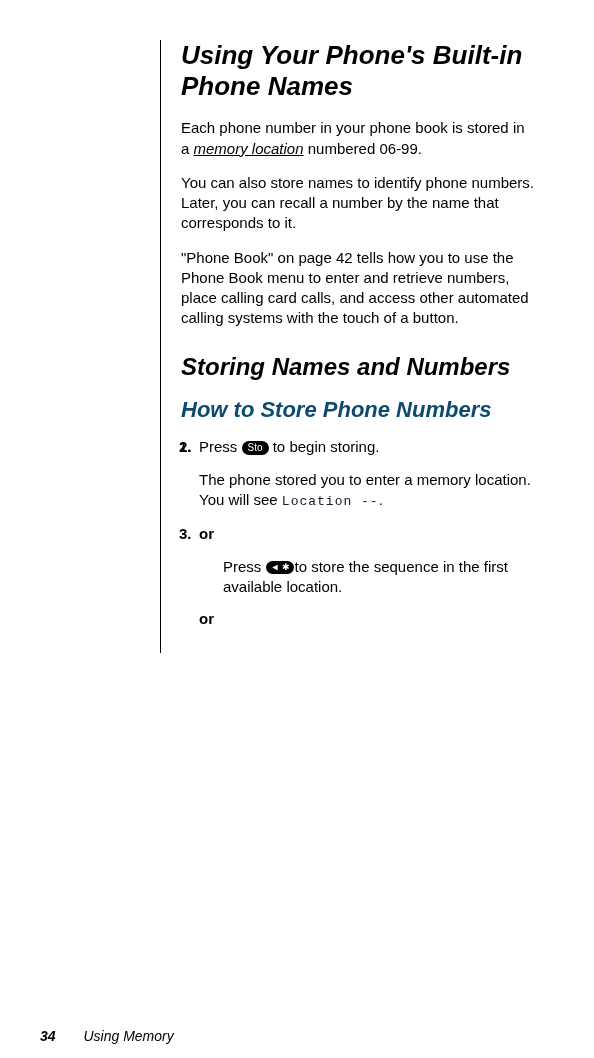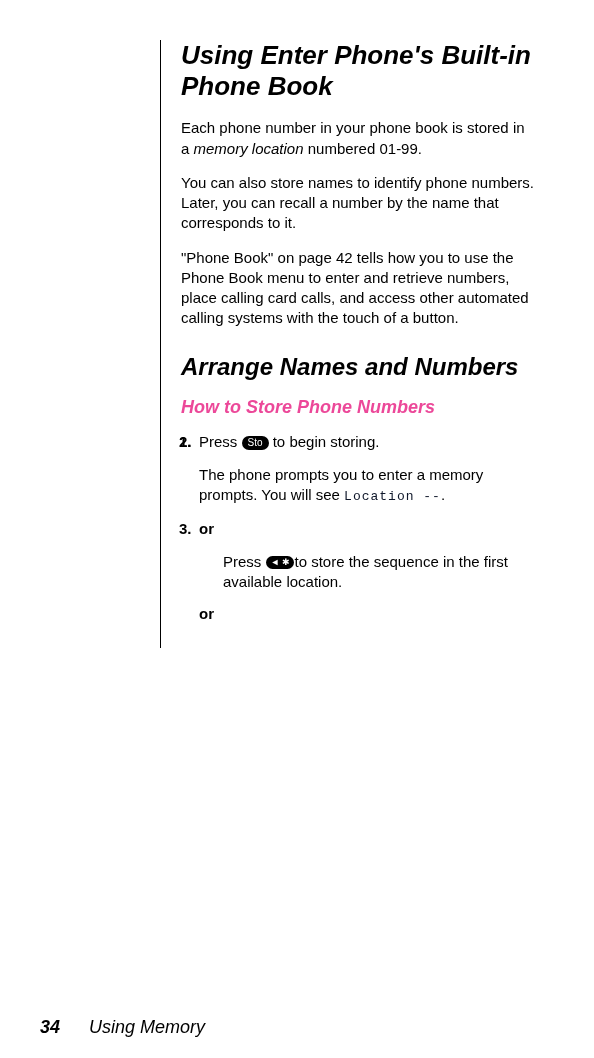--- a/index.html
+++ b/index.html
@@ -37,32 +37,33 @@
       font-size: 24px;
       line-height: 1.2;
       margin-top: 24px;
       margin-bottom: 16px;
       color: #000;
     }
     h3 {
       font-family: Arial, Helvetica, sans-serif;
       font-weight: bold;
       font-style: italic;
-      font-size: 18px;
+      font-size: 22px;
       margin-bottom: 14px;
-      color: #ec4899;
+      color: #0c4a6e;
     }
     p {
       font-size: 15px;
       line-height: 1.35;
       margin-bottom: 14px;
       color: #000;
     }
     .italic {
       font-style: italic;
+      text-decoration: underline;
     }
     ol {
       list-style: none;
       padding-left: 18px;
     }
     ol li {
       font-size: 15px;
       line-height: 1.35;
       margin-bottom: 14px;
       position: relative;
@@ -103,62 +104,62 @@
       padding: 2px 5px 2px 5px;
     }
     .lcd-text {
       font-family: 'Courier New', monospace;
       letter-spacing: 1px;
       color: #0f172a;
       font-size: 13px;
     }
     .footer {
       position: absolute;
-      bottom: 20px;
+      bottom: 14px;
       left: 40px;
-      font-size: 18px;
+      font-size: 14px;
     }
     .footer .page-num {
       font-weight: bold;
       font-style: italic;
       margin-right: 24px;
     }
     .footer .section-name {
       font-style: italic;
     }
   </style>
 </head>
 <body>
 
 <div class="content-area">
-  <h1>Using Enter Phone's Built-in Phone Book</h1>
+  <h1>Using Your Phone's Built-in Phone Names</h1>
 
   <p>
-    <span>Each phone number in your phone book is stored in a </span><span class="italic">memory location</span><span> numbered 01-99.</span>
+    <span>Each phone number in your phone book is stored in a </span><span class="italic">memory location</span><span> numbered 06-99.</span>
   </p>
 
 
   <p>You can also store names to identify phone numbers. Later, you can recall a number by the name that corresponds to it.</p>
 
   <p>"Phone Book" on page 42 tells how you to use the Phone Book menu to enter and retrieve numbers, place calling card calls, and access other automated calling systems with the touch of a button.</p>
 
-  <h2>Arrange Names and Numbers</h2>
+  <h2>Storing Names and Numbers</h2>
 
   <h3>How to Store Phone Numbers</h3>
 
   <ol>
     <li>
       <span class="num">1.</span>
     </li>
     <li>
       <span class="num">2.</span>
       <span>Press</span>
       <span class="key-oval">Sto</span><span> to begin storing.</span>
       <div class="sub-text">
-        <span>The phone prompts you to enter a memory prompts. You will see </span><span class="lcd-text">Location --</span><span>.</span>
+        <span>The phone stored you to enter a memory location. You will see </span><span class="lcd-text">Location --</span><span>.</span>
       </div>
     </li>
     <li>
       <span class="num">3.</span>
       <div class="or-bold">or</div>
       <div class="sub-text indented">
         <span>Press </span><span class="key-oval key-oval-small">◄ ✱</span><span>to store the sequence in the first available location.</span>
       </div>
       <div class="or-bold">or</div>
     </li>

